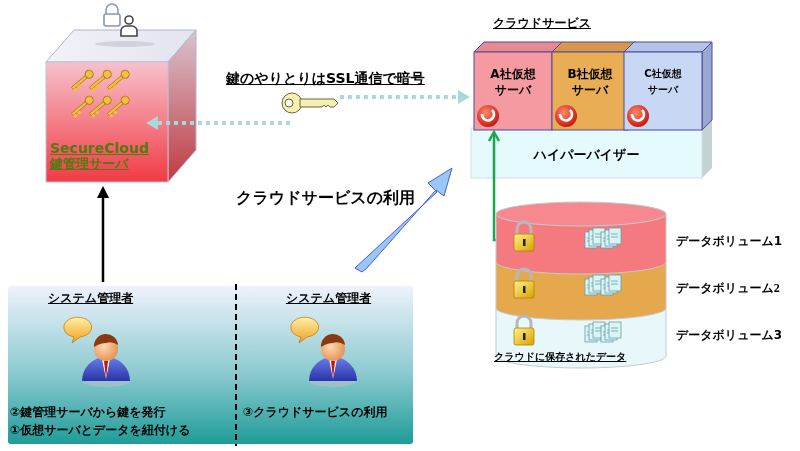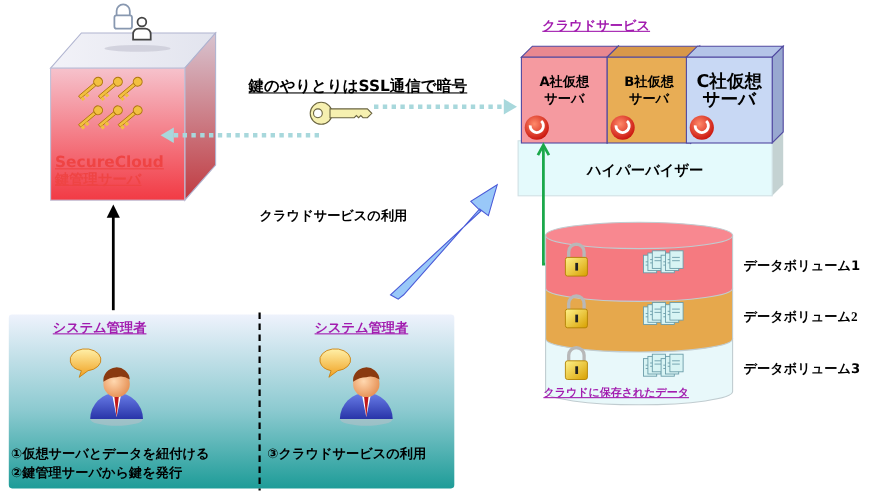--- a/index.html
+++ b/index.html
@@ -1,20 +1,20 @@
 <!DOCTYPE html>
 <html><head>
 <meta charset="utf-8">
 <style>
   * { box-sizing: border-box; margin: 0; padding: 0; }
   html, body { width: 800px; height: 451px; background: #ffffff; overflow: hidden; }
   body { position: relative; font-family: "DejaVu Sans", "Liberation Sans", sans-serif; font-weight: bold; color: #000; }
   .abs { position: absolute; }
   svg { position: absolute; left: 0; top: 0; }
-  .link { color: #a21caf; text-decoration: underline; }
+  .link { color: #000000; text-decoration: underline; }
   .label { font-size: 12px; white-space: nowrap; }
 </style>
 </head>
 <body>
 
 <svg width="800" height="451">
   <defs>
     <linearGradient id="gFront" x1="0" y1="0" x2="0" y2="1">
       <stop offset="0" stop-color="#f6c2cc"></stop>
       <stop offset="1" stop-color="#f23a44"></stop>
@@ -272,54 +272,54 @@
       <path d="M4,14 a14,10 0 1 1 16,8 l-8,6 l2,-6 a14,10 0 0 1 -10,-8 z" fill="url(#gBubble)" stroke="#c88010" stroke-width="0.8"></path>
       <ellipse cx="46" cy="66" rx="24" ry="6" fill="#c0c0c8" opacity="0.5"></ellipse>
       <path d="M22,66 a24,24 0 0 1 48,0 z" fill="url(#gBody)"></path>
       <path d="M42,44 l4,20 l4,-20 z" fill="#fff"></path>
       <path d="M44,46 l2,18 l2,-18 z" fill="#c01818"></path>
       <circle cx="46" cy="34" r="12" fill="url(#gHead)"></circle>
       <path d="M34,32 a12,12 0 0 1 24,-2 q-6,-4 -12,-2 q-6,0 -12,4 z" fill="#8a3a10"></path>
     </g>
 </svg>
 
-<div class="abs link" style="left:50px; top:140px; font-size:14px; line-height:16px; color:#ef4444;">
+<div class="abs link" style="left:50px; top:140px; font-size:14px; line-height:16px; color:#4d7c0f;">
   <div>SecureCloud</div>
   <div style="font-size:13px;">鍵管理サーバ</div>
 </div>
 
 <div class="abs label" style="left:226px; top:70px; font-size:14px;text-decoration:underline;">鍵のやりとりはSSL通信で暗号</div>
 
 <div class="abs link label" style="left:493px; top:15px; font-size:12px;">クラウドサービス</div>
 
 <div class="abs label" style="left:474px; top:66px; width:78px; text-align:center; font-size:12px; line-height:16px;">
   <div>A社仮想</div>
   <div>サーバ</div>
 </div>
 <div class="abs label" style="left:552px; top:66px; width:76px; text-align:center; font-size:12px; line-height:16px;">
   <div>B社仮想</div>
   <div>サーバ</div>
 </div>
-<div class="abs label" style="left:624px; top:66px; width:78px; text-align:center; font-size:16px; line-height:16px;">
+<div class="abs label" style="left:624px; top:66px; width:78px; text-align:center; font-size:10px; line-height:16px;">
   <div>C社仮想</div>
   <div>サーバ</div>
 </div>
 
 <div class="abs label" style="left:471px; top:146px; width:231px; text-align:center; font-size:13px;">ハイパーバイザー</div>
 
-<div class="abs label" style="left:236px; top:188px; font-size:12px;">クラウドサービスの利用</div>
+<div class="abs label" style="left:236px; top:188px; font-size:16px;">クラウドサービスの利用</div>
 
 <div class="abs label" style="left:676px; top:233px; font-size:12px;">データボリューム1</div>
 <div class="abs label" style="left:676px; top:280px; font-size:12px;font-family:Liberation Serif, serif;">データボリューム2</div>
 <div class="abs label" style="left:676px; top:327px; font-size:12px;">データボリューム3</div>
 
 <div class="abs link label" style="left:494px; top:350px; font-size:10px;text-align:center;">クラウドに保存されたデータ</div>
 
 <div class="abs link label" style="left:48px; top:290px; font-size:12px;">システム管理者</div>
 <div class="abs link label" style="left:286px; top:290px; font-size:12px;">システム管理者</div>
 
 <div class="abs label" style="left:10px; top:403px; font-size:12px; line-height:18px;">
+  <div>②鍵管理サーバから鍵を発行</div>
   <div>①仮想サーバとデータを紐付ける</div>
-  <div>②鍵管理サーバから鍵を発行</div>
 </div>
 <div class="abs label" style="left:243px; top:403px; font-size:12px; line-height:18px;">
   <div>③クラウドサービスの利用</div>
 </div>
 
 </body></html>

